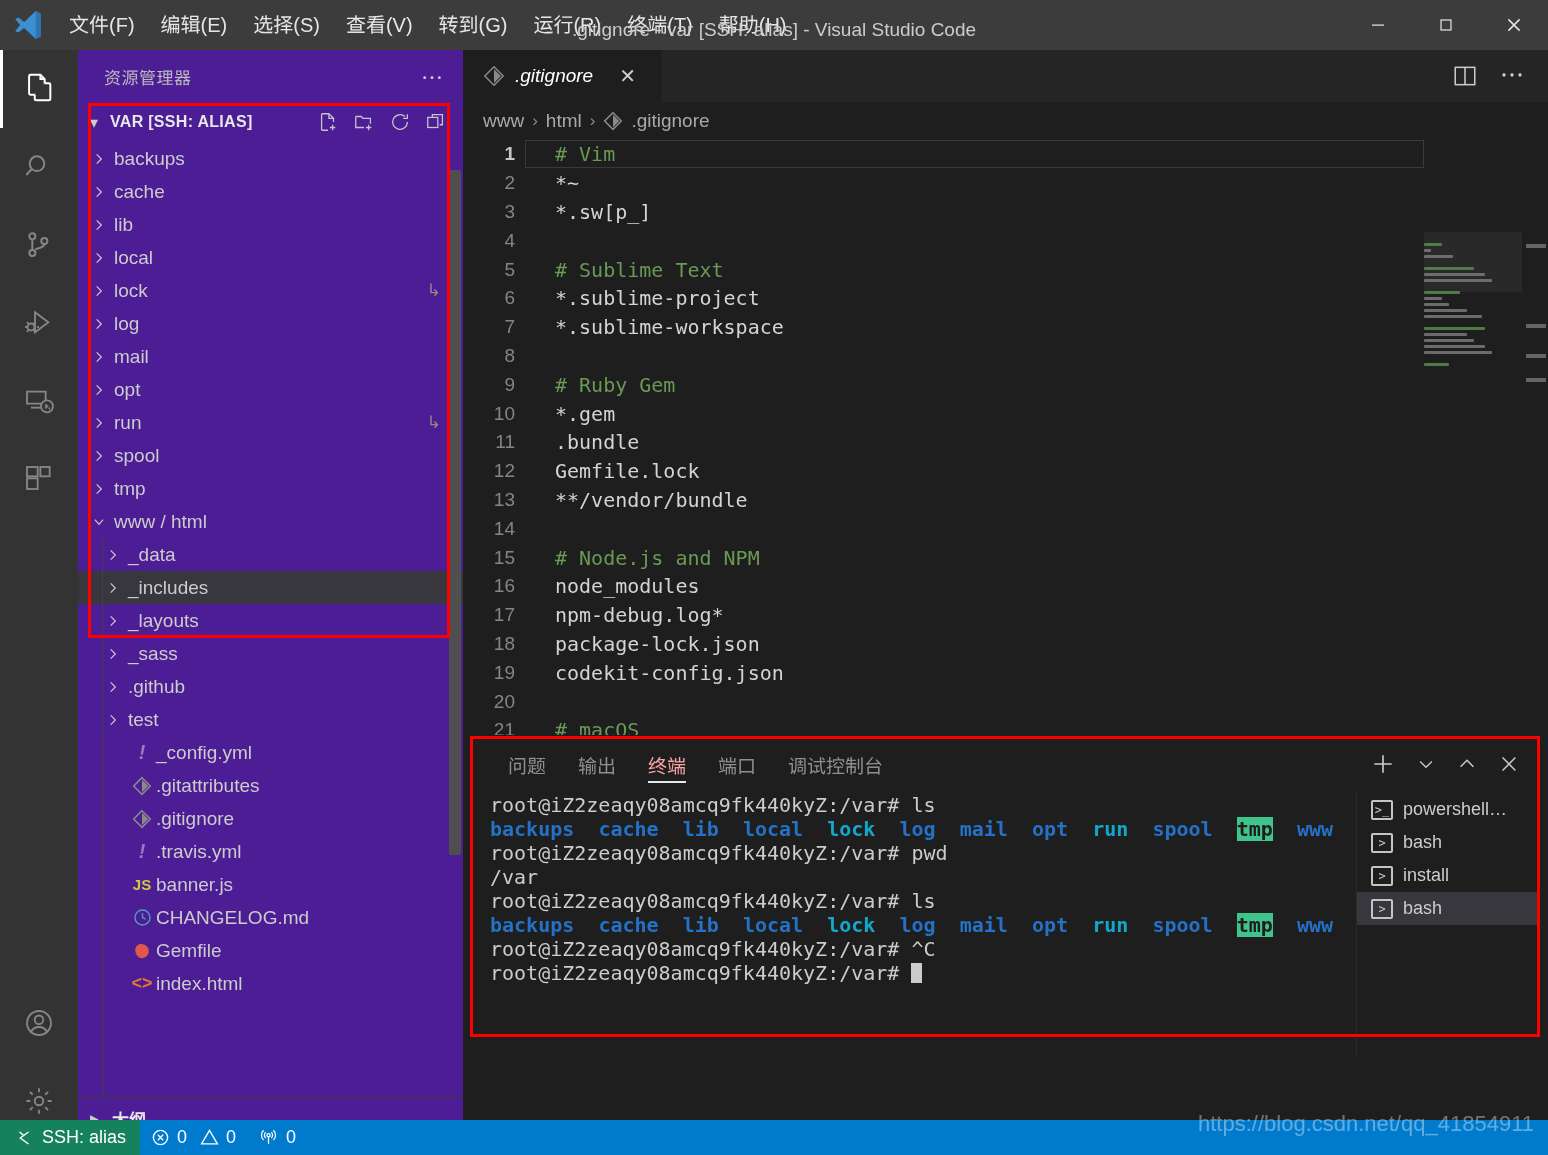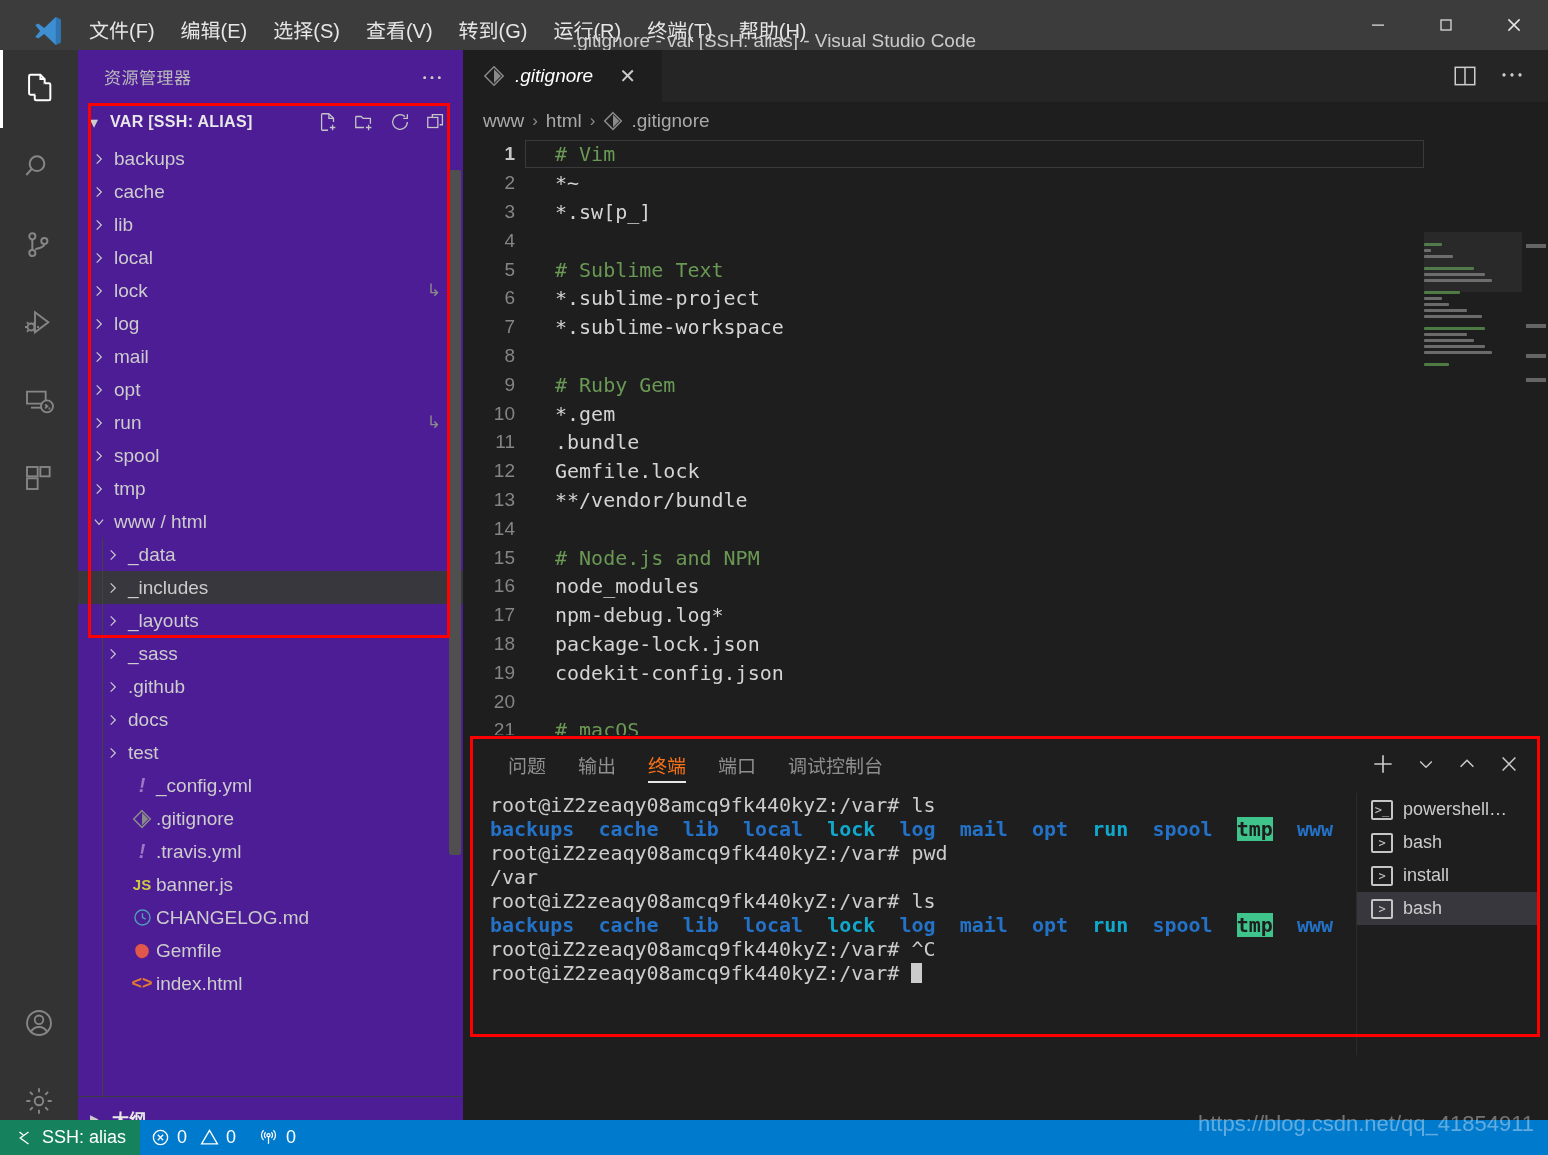--- a/index.html
+++ b/index.html
@@ -14,21 +14,21 @@
   #app {
     position: relative;
     width: 1548px; height: 1155px;
     background: #1e1e1e;
   }
 
   
   .titlebar {
     position: absolute; top: 0; left: 0; width: 1548px; height: 62px;
     background: #3c3c3c; color: #cccccc;
-    display: flex; align-items: center; padding-left: 20px;
+    display: flex; align-items: flex-start;
   }
   .vs-logo { width: 56px; height: 50px; display: flex; align-items: center; justify-content: center; }
   .menu { display: flex; align-items: center; height: 50px; }
   .menu-item {
     padding: 0 13px; font-size: 20px; color: #e6e6e6; line-height: 50px;
     white-space: nowrap; cursor: default;
   }
   .title-center {
     position: absolute; left: 0; right: 0; text-align: center;
     font-size: 19px; color: #cccccc; pointer-events: none; margin-top: 19px;
@@ -149,21 +149,21 @@
   .panel {
     position: absolute; left: 470px; right: 10px; top: 735px; bottom: 100px;
     background: #1e1e1e;
   }
   .panel-head { height: 58px; display: flex; align-items: center; position: relative; }
   .panel-tabs { display: flex; align-items: flex-end; height: 58px; padding-left: 22px; gap: 0; }
   .panel-tab {
     font-size: 19px; color: #8f8f8f; padding: 0 16px; height: 58px;
     display: flex; align-items: center; position: relative;
   }
-  .panel-tab.active { color: #f97316; }
+  .panel-tab.active { color: #fca5a5; }
   .panel-tab.active::after {
     content: ''; position: absolute; left: 16px; right: 16px; bottom: 10px; height: 2px; background: #e7e7e7;
   }
   .panel-actions {
     margin-left: auto; display: flex; align-items: center; gap: 20px; padding-right: 18px; color: #cccccc;
   }
   .term-body { position: absolute; left: 0; right: 182px; top: 58px; bottom: 0; padding-left: 20px; }
   .term-line {
     font-family: "DejaVu Sans Mono", monospace; font-size: 20px; line-height: 24px;
     color: #cccccc; white-space: pre;
@@ -506,36 +506,38 @@
             </svg>
           </span>
           <span class="lbl">.github</span>
         </div>
         <div class="row indent-1">
           <span class="twisty">
             <svg width="14" height="14" viewBox="0 0 24 24" fill="none" stroke="#cccccc" stroke-width="2">
               <path d="M8 4l8 8-8 8"></path>
             </svg>
           </span>
-          <span class="lbl">docs</span>
-        </div>
-        <div class="row indent-1">
-          <span class="twisty">
-            <svg width="14" height="14" viewBox="0 0 24 24" fill="none" stroke="#cccccc" stroke-width="2">
-              <path d="M8 4l8 8-8 8"></path>
-            </svg>
-          </span>
           <span class="lbl">test</span>
         </div>
         <div class="row indent-1">
           <span class="twisty"></span>
           <span class="ficon">
             <span style="color:#a074c4;font-size:20px;font-weight:bold;font-style:italic;">!</span>
           </span>
           <span class="lbl">_config.yml</span>
+        </div>
+        <div class="row indent-1">
+          <span class="twisty"></span>
+          <span class="ficon">
+            <svg width="20" height="20" viewBox="0 0 24 24">
+              <path d="M12 2 22 12 12 22 2 12z" fill="none" stroke="#8a8a8a" stroke-width="1.8"></path>
+              <path d="M12 4.5 19.5 12 12 19.5z" fill="#8a8a8a"></path>
+            </svg>
+          </span>
+          <span class="lbl">.gitattributes</span>
         </div>
         <div class="row indent-1">
           <span class="twisty"></span>
           <span class="ficon">
             <svg width="20" height="20" viewBox="0 0 24 24">
               <path d="M12 2 22 12 12 22 2 12z" fill="none" stroke="#8a8a8a" stroke-width="1.8"></path>
               <path d="M12 4.5 19.5 12 12 19.5z" fill="#8a8a8a"></path>
             </svg>
           </span>
           <span class="lbl">.gitignore</span>

